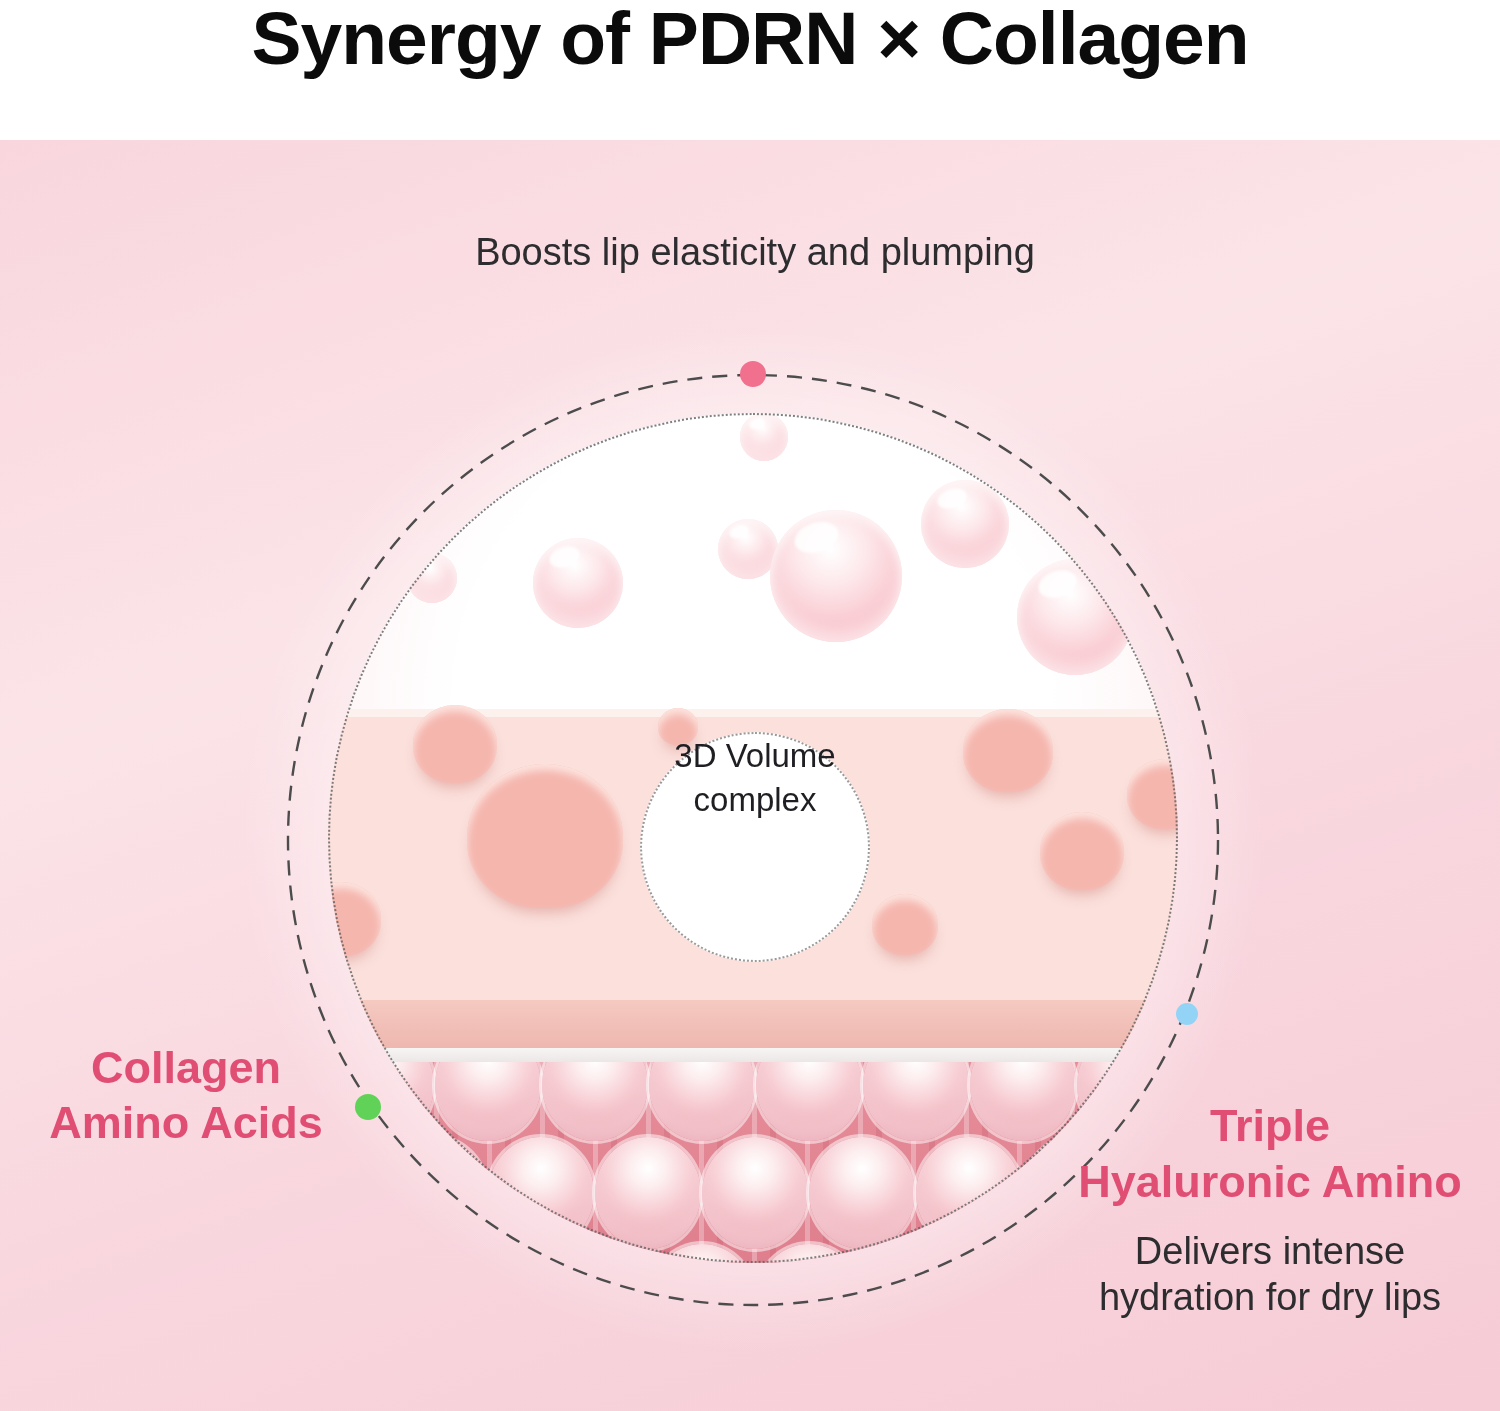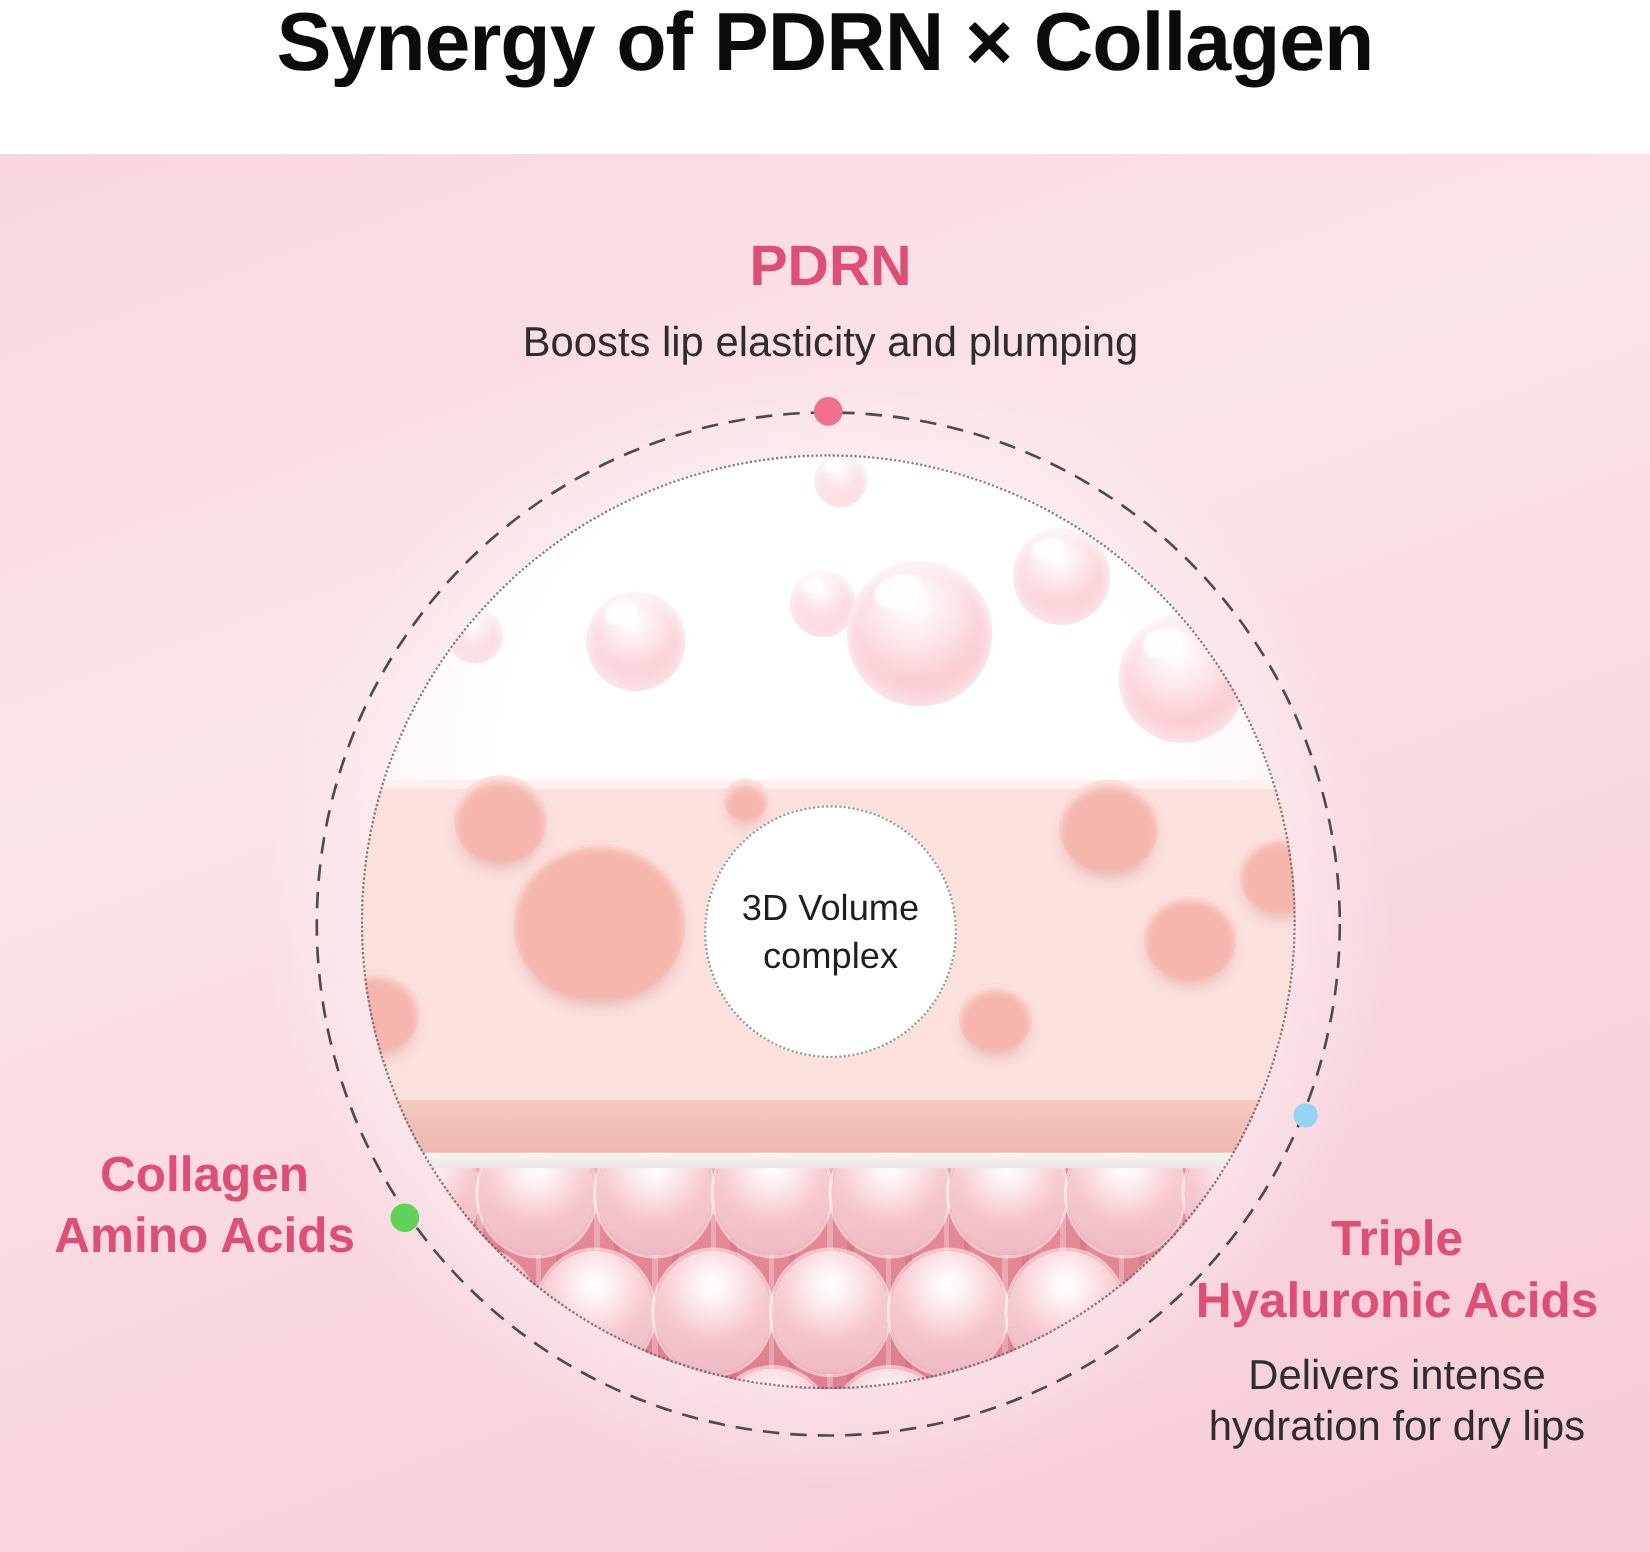--- a/index.html
+++ b/index.html
@@ -77,36 +77,35 @@
     background:
       repeating-linear-gradient(90deg, rgba(255,255,255,.28) 0 5px, rgba(255,255,255,0) 5px 18px,
         rgba(198,88,104,.28) 18px 24px, rgba(255,255,255,0) 24px 53px),
       linear-gradient(180deg,#e78e9b 0%,#df7f8e 100%);}
   .sphere{position:absolute;width:106px;height:112px;border-radius:50%;
     background:radial-gradient(circle at 50% 28%,#ffffff 0%,#fdeff0 18%,#f7ccd2 46%,#efafba 70%,#e492a0 88%,#dd8494 100%);
     box-shadow:0 0 0 3px rgba(255,255,255,.5), inset 0 -16px 18px rgba(255,255,255,.3);}
 
   
   .center-badge{position:absolute;left:312px;top:319px;width:226px;height:226px;border-radius:50%;
-    background:#ffffff;border:2px dotted #9a9a9a;display:flex;align-items:center;justify-content:center;
+    background:#ffffff;border:2px dotted #9a9a9a;display:flex;justify-content:center;
     text-align:center;font-size:33px;line-height:44px;color:#1f1f23;}
 </style>
 </head>
 <body>
 
 <div class="stage">
 
   <div class="header">
     <div class="title">Synergy of PDRN × Collagen</div>
   </div>
 
   <div class="pink-bg"></div>
 
   <div class="pdrn-block">
-    <div class="co-head preline">PDRN</div>
     <div class="co-desc preline">Boosts lip elasticity and plumping</div>
   </div>
 
   <svg class="dashed-svg" width="936" height="936">
     <circle cx="468" cy="468" r="465" fill="none" stroke="#4c4c4c" stroke-width="2.4" stroke-dasharray="15 10"></circle>
   </svg>
 
   <div class="illus">
 
     <div class="bubble" style="left:412px;top:0px;width:48px;height:48px;"></div>
@@ -170,18 +169,18 @@
   <div class="dot dot-green"></div>
   <div class="dot dot-blue"></div>
 
   <div class="collagen-block">
     <div class="co-head preline">Collagen
 Amino Acids</div>
   </div>
 
   <div class="hyaluronic-block">
     <div class="co-head preline">Triple
-Hyaluronic Acids</div>
+Hyaluronic Amino</div>
     <div class="co-desc preline">Delivers intense
 hydration for dry lips</div>
   </div>
 
 </div>
 
 </body></html>

